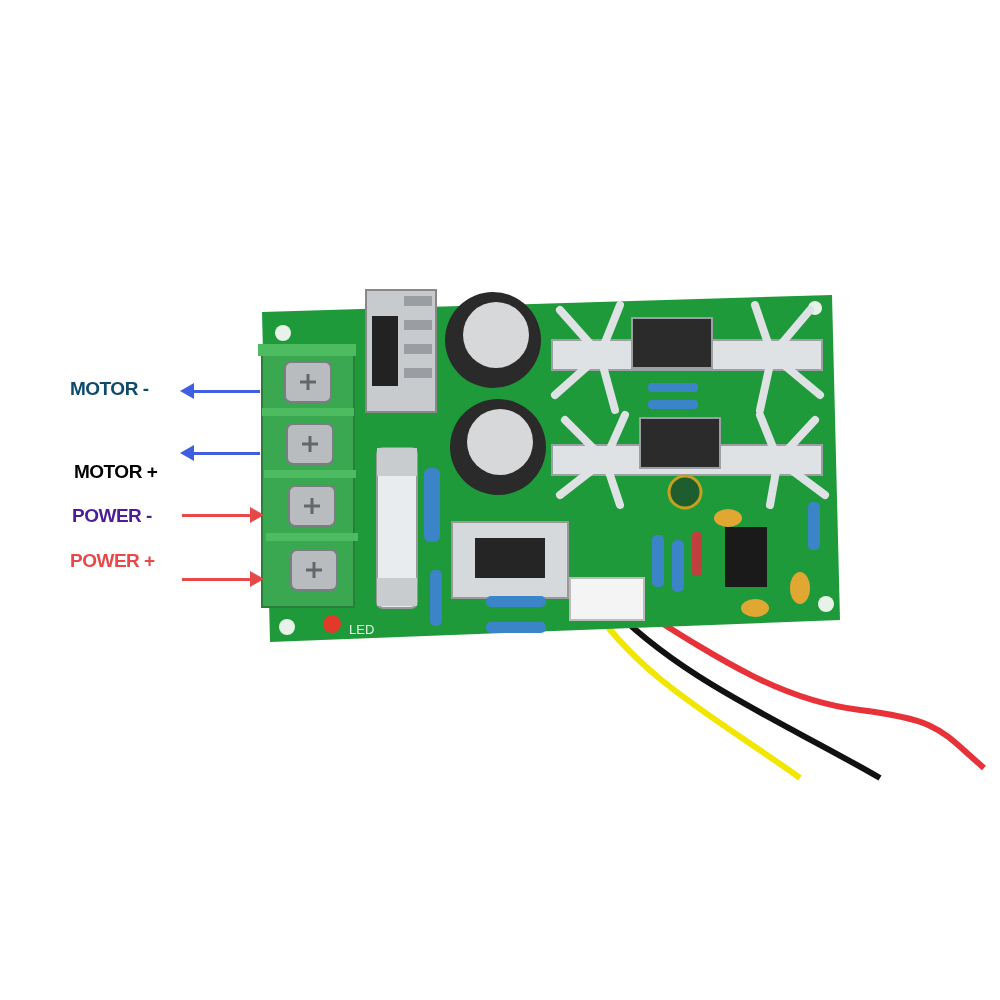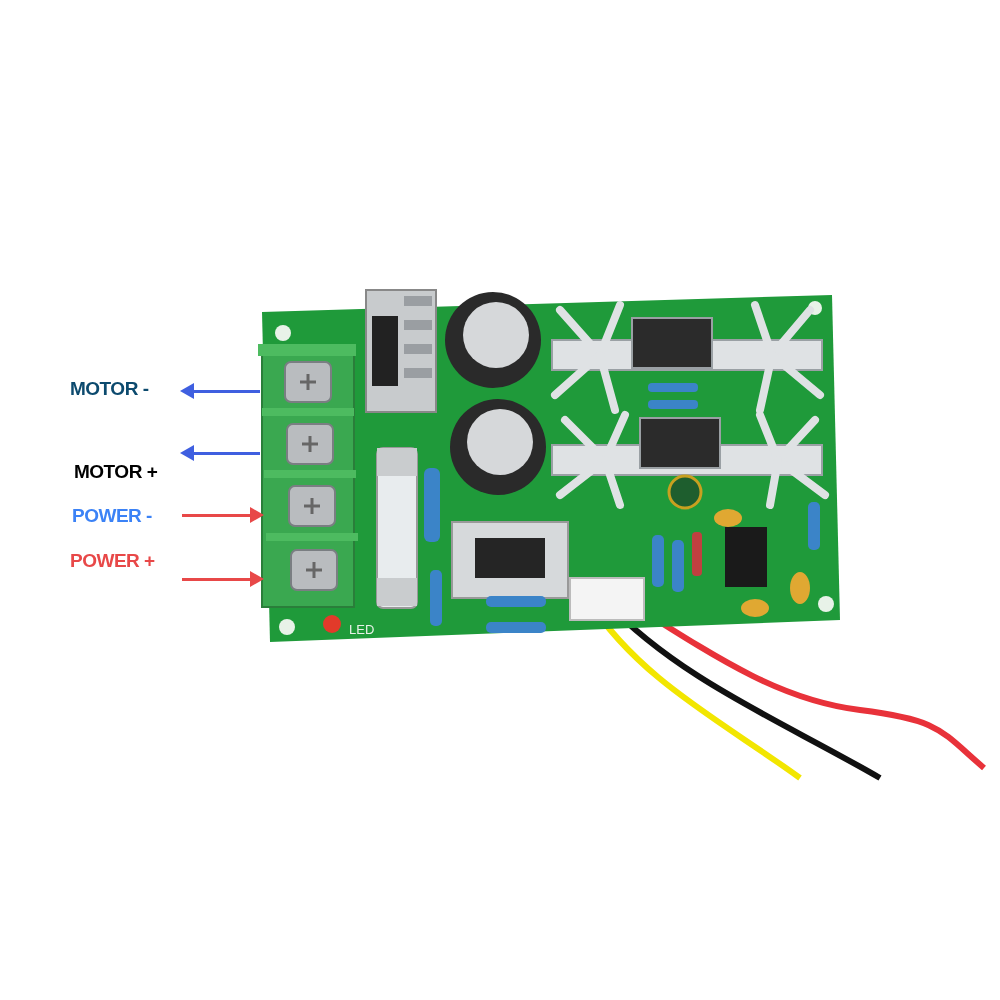--- a/index.html
+++ b/index.html
@@ -138,21 +138,21 @@
 <div class="label" style="left: 70px; top: 378px; color: #0c4a6e;">MOTOR -</div>
 <div class="arrow left" style="left:192px; top:390px; width:68px; background:#3f5fe0; color:#3f5fe0;">
     <span class="head"></span>
   </div>
 
 <div class="label" style="left: 74px; top: 441px; color: #000000; margin-top: 20px;">MOTOR +</div>
 <div class="arrow left" style="left:192px; top:452px; width:68px; background:#3f5fe0; color:#3f5fe0;">
     <span class="head"></span>
   </div>
 
-<div class="label" style="left: 72px; top: 505px; color: #3b82f6;">POWER -</div>
+<div class="label" style="left: 72px; top: 505px; color: #4c1d95;">POWER -</div>
 <div class="arrow right" style="left:182px; top:514px; width:70px; background:#e84848; color:#e84848;">
     <span class="head"></span>
   </div>
 
 <div class="label" style="left: 70px; top: 550px; color: rgb(232, 72, 72);">POWER +</div>
 <div class="arrow right" style="left:182px; top:578px; width:70px; background:#e84848; color:#e84848;">
     <span class="head"></span>
   </div>
 
 </body></html>

